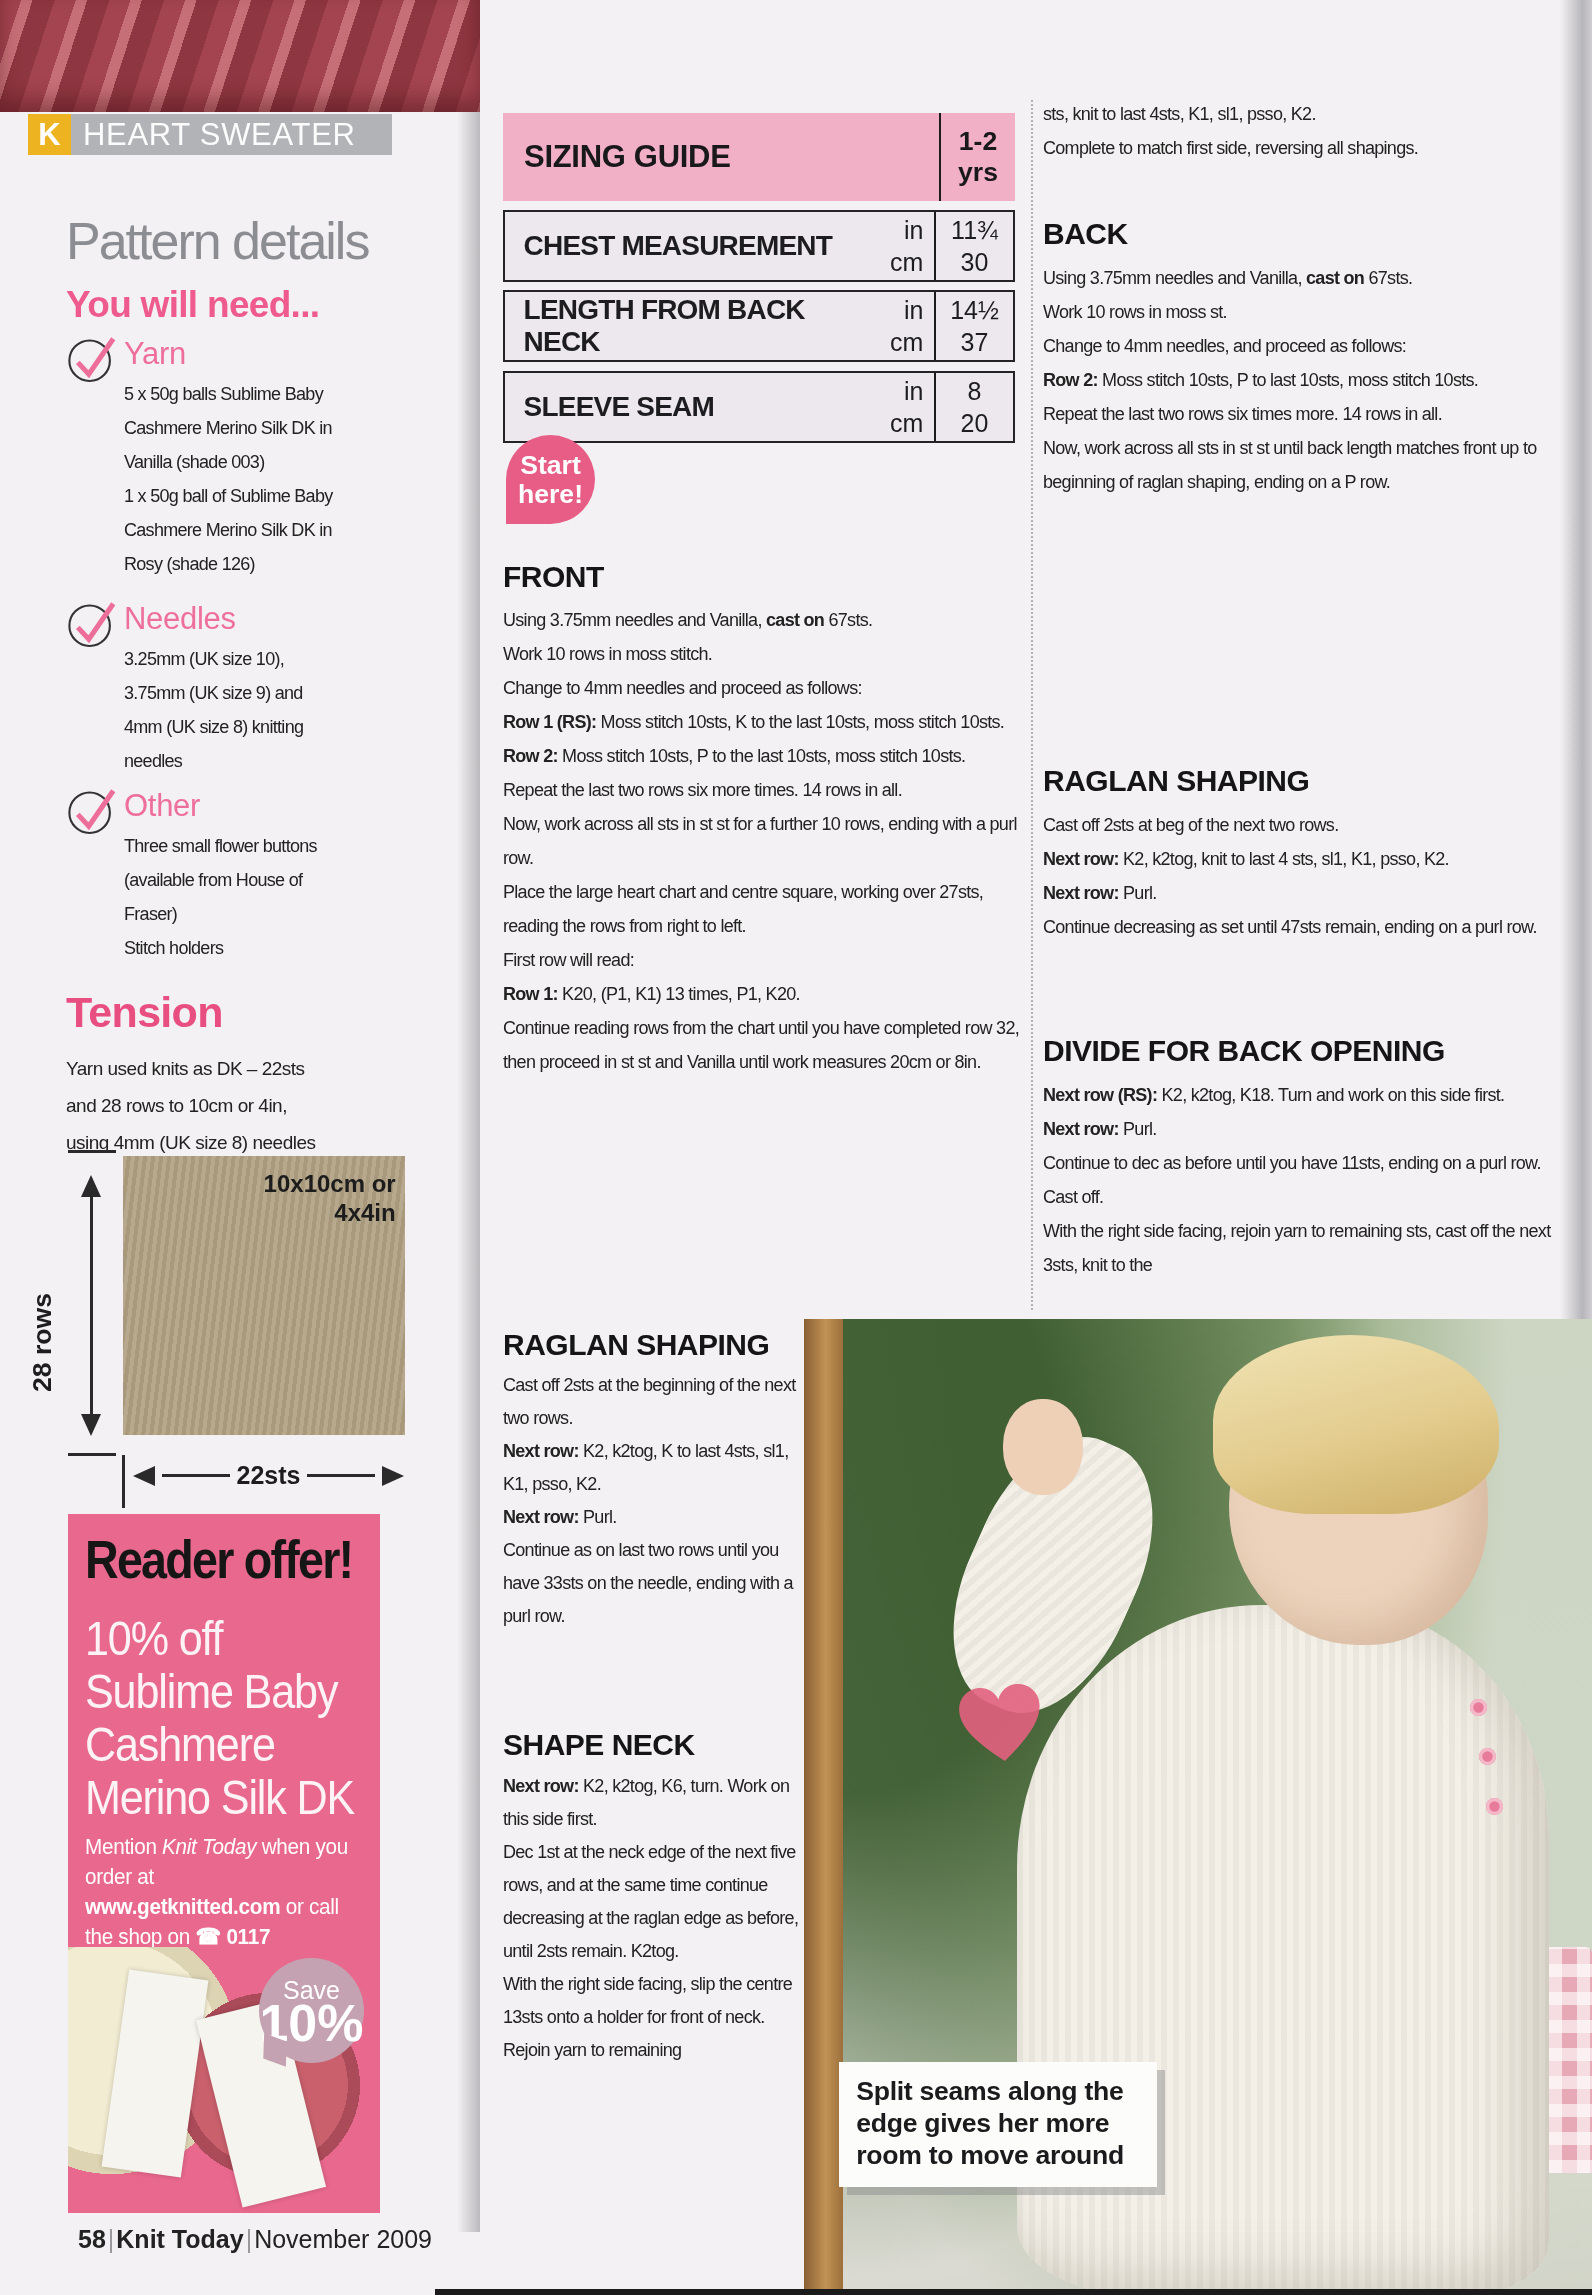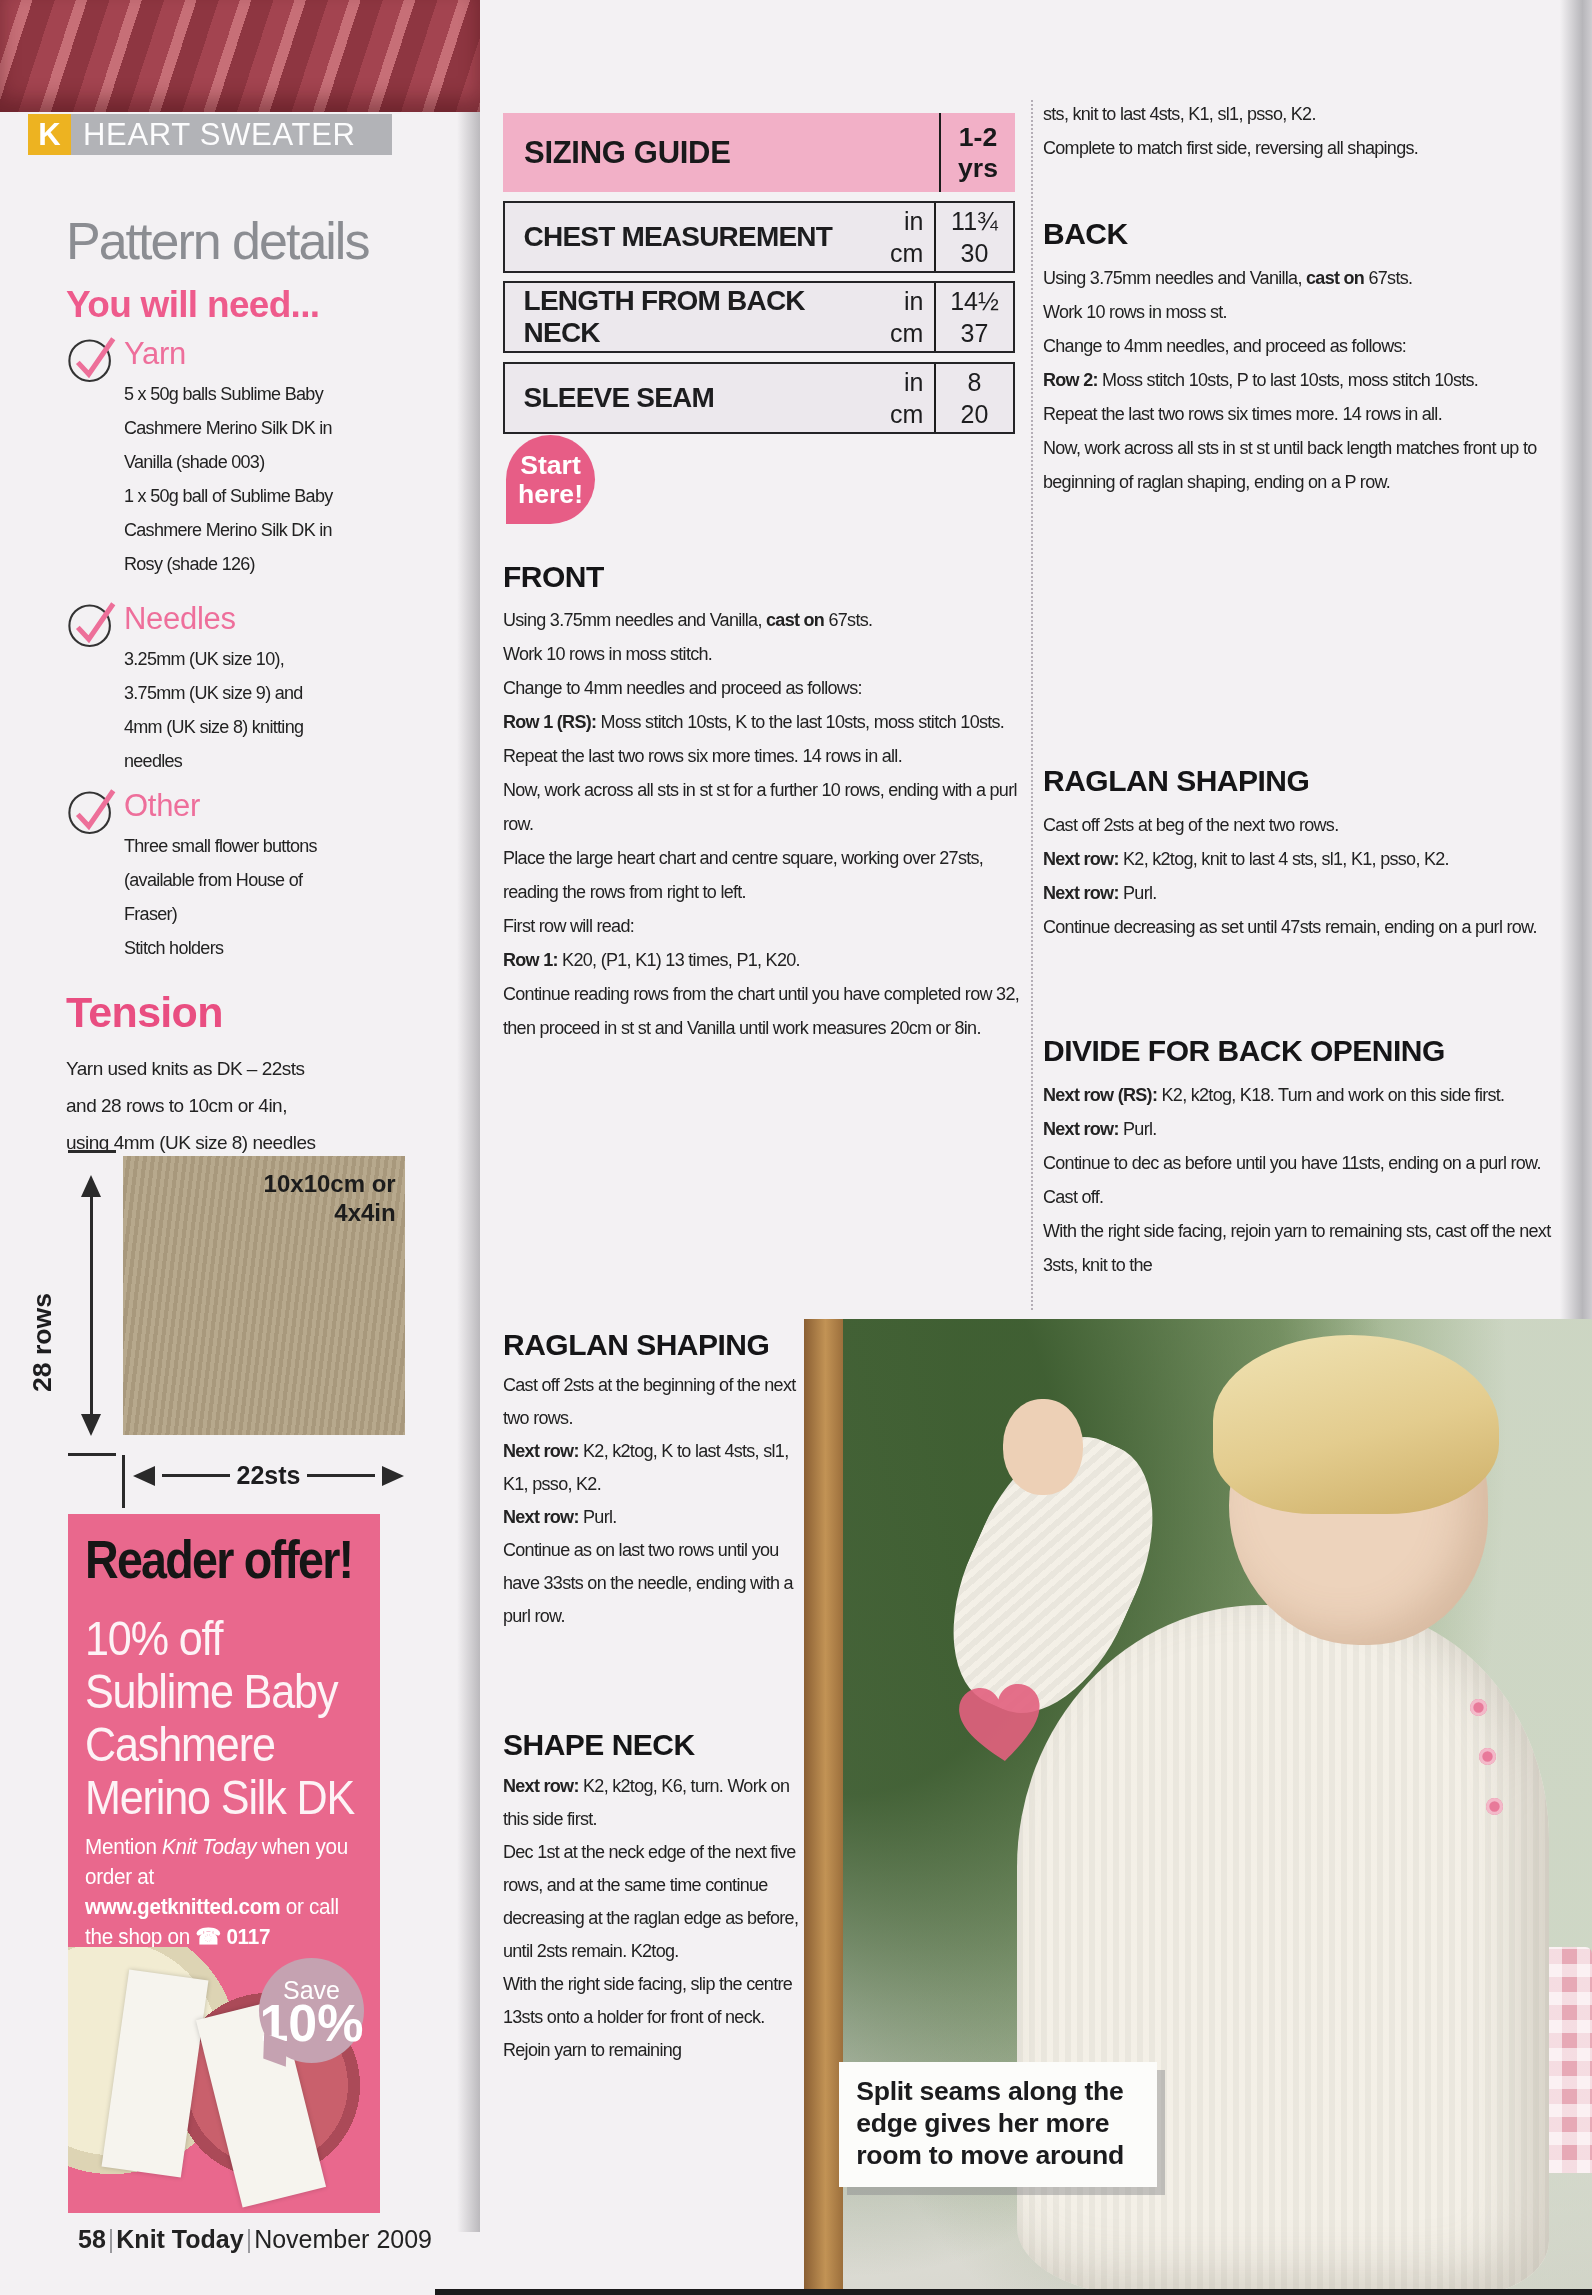--- a/index.html
+++ b/index.html
@@ -66,21 +66,21 @@
   #save-badge:after{content:"";position:absolute;left:4px;bottom:1.3px;width:24px;height:24px;
     background:#c5a2b1;transform:rotate(20deg) skew(18deg);}
   #save-l1{font-size:25px;line-height:26.6px;}
   #save-l2{font-size:52px;line-height:41px;font-weight:bold;}
   
   #footer{left:78px;top:2225px;font-size:25px;display:flex;gap:2px;align-items:baseline;color:#222;}
   #footer .sep{color:#9a9a9e;font-weight:normal;}
   .bold{font-weight:bold;}
   
   #sizing-table{left:503px;top:113px;width:512px;}
-  #st-header{height:79px;background:#f2b0c7;display:flex;align-items:center;}
+  #st-header{height:88px;background:#f2b0c7;display:flex;align-items:center;}
   #st-title{flex:0 0 415px;padding-left:21px;font-size:31px;font-weight:bold;letter-spacing:-0.3px;color:#19191b;}
   .vdiv{width:2px;align-self:stretch;background:#1c1c1c;}
   #st-size{flex:1;text-align:center;font-size:26.6px;font-weight:bold;color:#19191b;}
   .st-row{margin-top:8.6px;height:72px;background:#ece8ed;border:2px solid #242427;
     display:flex;align-items:center;box-sizing:border-box;}
   .st-label{flex:1;padding-left:18.6px;font-size:28px;font-weight:bold;letter-spacing:-0.8px;}
   .st-units{width:69px;text-align:right;padding-right:10.6px;font-size:25px;line-height:32px;}
   .st-vals{width:77px;text-align:center;font-size:25px;line-height:32px;}
   
   #start-badge{left:506px;top:435px;width:89px;height:89px;background:#e75d86;
@@ -308,20 +308,21 @@
   <span>Start</span>
   <span>here!</span>
 </div>
 
 <div class="abs sec-h" id="front-h">FRONT</div>
 <div class="abs paras" id="front-text">
     <p><span>Using 3.75mm needles and Vanilla, </span><b>cast on</b><span> 67sts.</span></p>
     <p><span>Work 10 rows in moss stitch.</span></p>
     <p><span>Change to 4mm needles and proceed as follows:</span></p>
     <p><b>Row 1 (RS):</b><span> Moss stitch 10sts, K to the last 10sts, moss stitch 10sts.</span></p>
+    <p><b>Row 2:</b><span> Moss stitch 10sts, P to the last 10sts, moss stitch 10sts.</span></p>
     <p><span>Repeat the last two rows six more times. 14 rows in all.</span></p>
     <p><span>Now, work across all sts in st st for a further 10 rows, ending with a purl row.</span></p>
     <p><span>Place the large heart chart and centre square, working over 27sts, reading the rows from right to left.</span></p>
     <p><span>First row will read:</span></p>
     <p><b>Row 1:</b><span> K20, (P1, K1) 13 times, P1, K20.</span></p>
     <p><span>Continue reading rows from the chart until you have completed row 32, then proceed in st st and Vanilla until work measures 20cm or 8in.</span></p>
   </div>
 <div class="abs sec-h" id="raglan-mid-h">RAGLAN SHAPING</div>
 <div class="abs paras narrow" id="raglan-mid-text">
     <p><span>Cast off 2sts at the beginning of the next two rows.</span></p>

